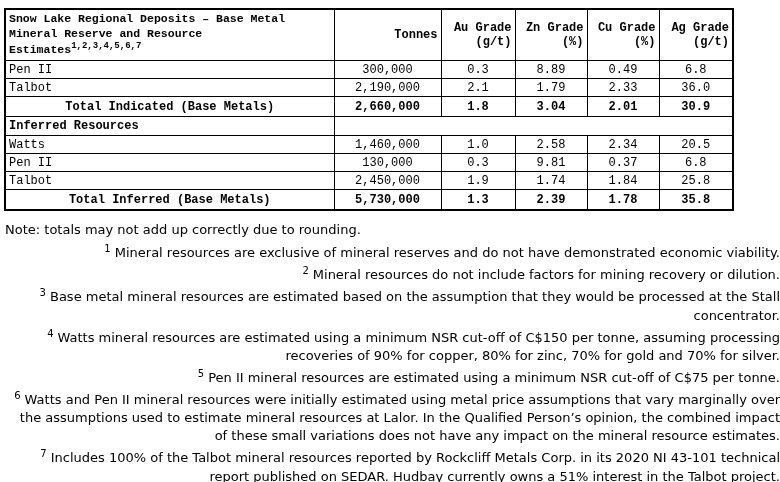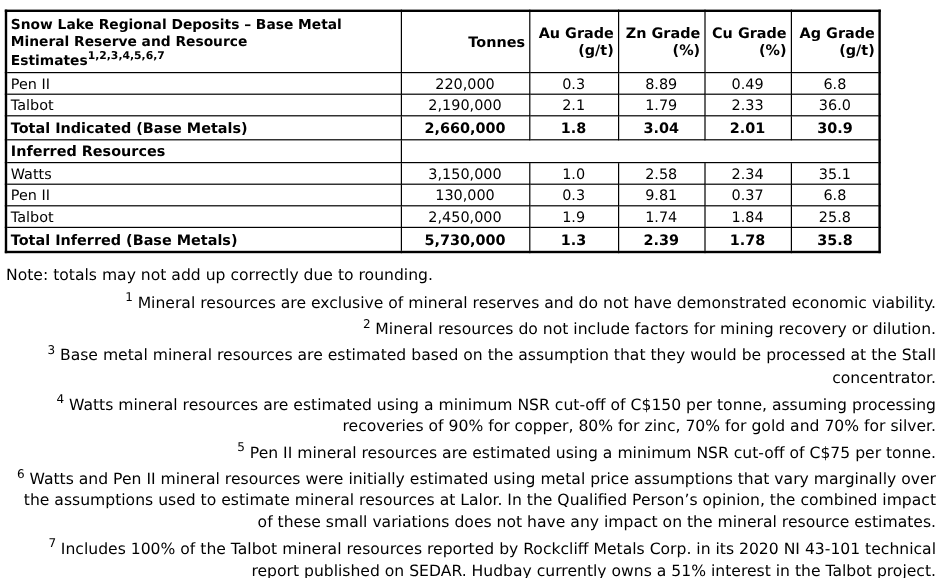--- a/index.html
+++ b/index.html
@@ -15,20 +15,21 @@
     box-sizing: border-box;
     padding: 8px 4px 0 4px;
     overflow: hidden;
     background: #ffffff;
   }
   table.res-table {
     border-collapse: collapse;
     table-layout: fixed;
     width: 729px;
     border: 2px solid #000000;
+    font-family: Liberation Mono, monospace;
   }
   .res-table th, .res-table td {
     border: 1px solid #000000;
     padding: 1px 3px;
     font-size: 12px;
     overflow: hidden;
     vertical-align: middle;
   }
   .res-table thead th {
     font-weight: bold;
@@ -43,21 +44,21 @@
   }
   .title-cell sup, .section-row sup { font-size: 9px; }
   .col-unit { display: block; }
   .res-table td.label { text-align: left; height: 15px; }
   .res-table td.num { text-align: center; height: 15px; }
   .res-table tr.section-row td {
     font-weight: bold;
     height: 16px;
     text-align: left;
   }
-  .res-table tr.total-row td { font-weight: bold; height: 17px; }
+  .res-table tr.total-row td { font-weight: bold; height: 17px; text-align: center; }
   .notes {
     width: 775px;
     margin-top: 10px;
     margin-left: 1px;
     font-size: 13px;
     line-height: 1.38;
   }
   .note-line { margin: 0 12px 3px 0; }
   .footnote { margin: 0 0 2px 0; text-align: right; }
   .footnote sup {
@@ -99,21 +100,21 @@
         <th>
           <span>Ag Grade</span><span class="col-unit">(g/t)</span>
         </th>
       </tr>
     </thead>
     <tbody>
 
 
       <tr>
         <td class="label">Pen II</td>
-        <td class="num">220,000</td>
+        <td class="num">300,000</td>
         <td class="num">0.3</td>
         <td class="num">8.89</td>
         <td class="num">0.49</td>
         <td class="num">6.8</td>
       </tr>
 
       <tr>
         <td class="label">Talbot</td>
         <td class="num">2,190,000</td>
         <td class="num">2.1</td>
@@ -131,25 +132,25 @@
         <td class="num">30.9</td>
       </tr>
 
       <tr class="section-row">
         <td>Inferred Resources</td>
         <td colspan="5"></td>
       </tr>
 
       <tr>
         <td class="label">Watts</td>
-        <td class="num">3,150,000</td>
+        <td class="num">1,460,000</td>
         <td class="num">1.0</td>
         <td class="num">2.58</td>
         <td class="num">2.34</td>
-        <td class="num">35.1</td>
+        <td class="num">20.5</td>
       </tr>
 
       <tr>
         <td class="label">Pen II</td>
         <td class="num">130,000</td>
         <td class="num">0.3</td>
         <td class="num">9.81</td>
         <td class="num">0.37</td>
         <td class="num">6.8</td>
       </tr>

